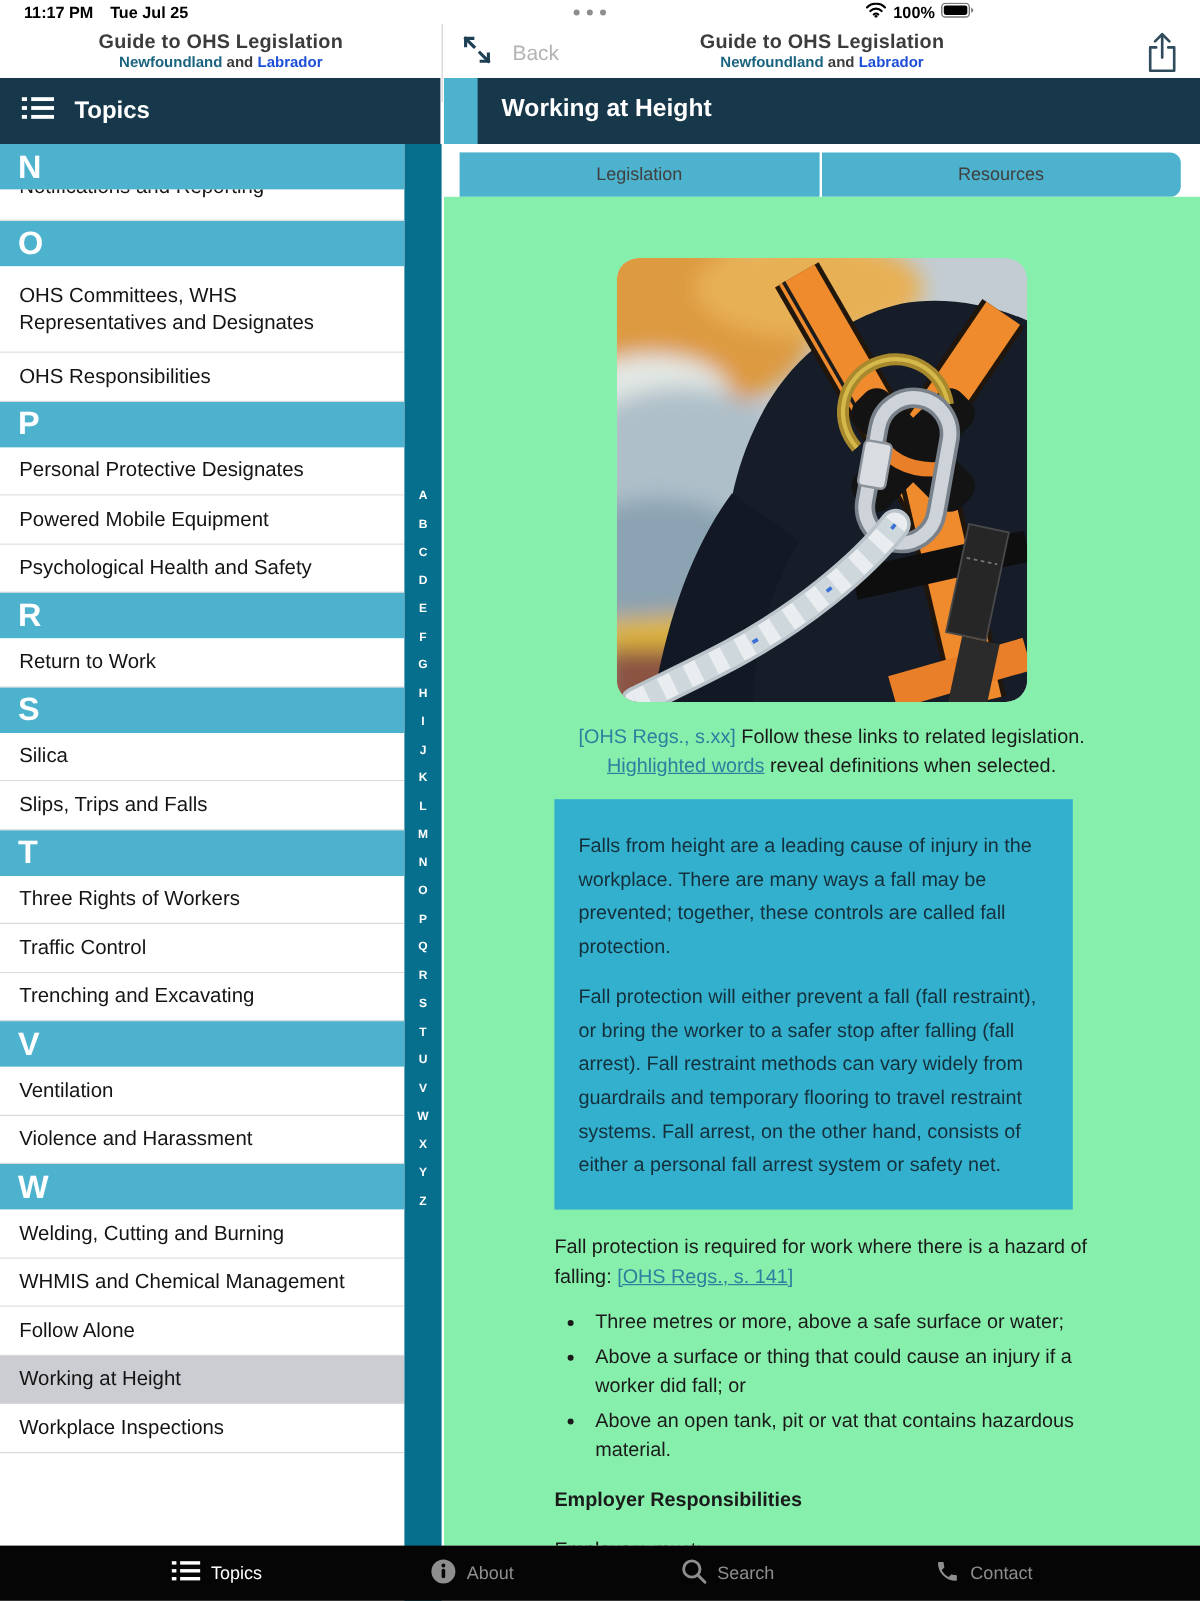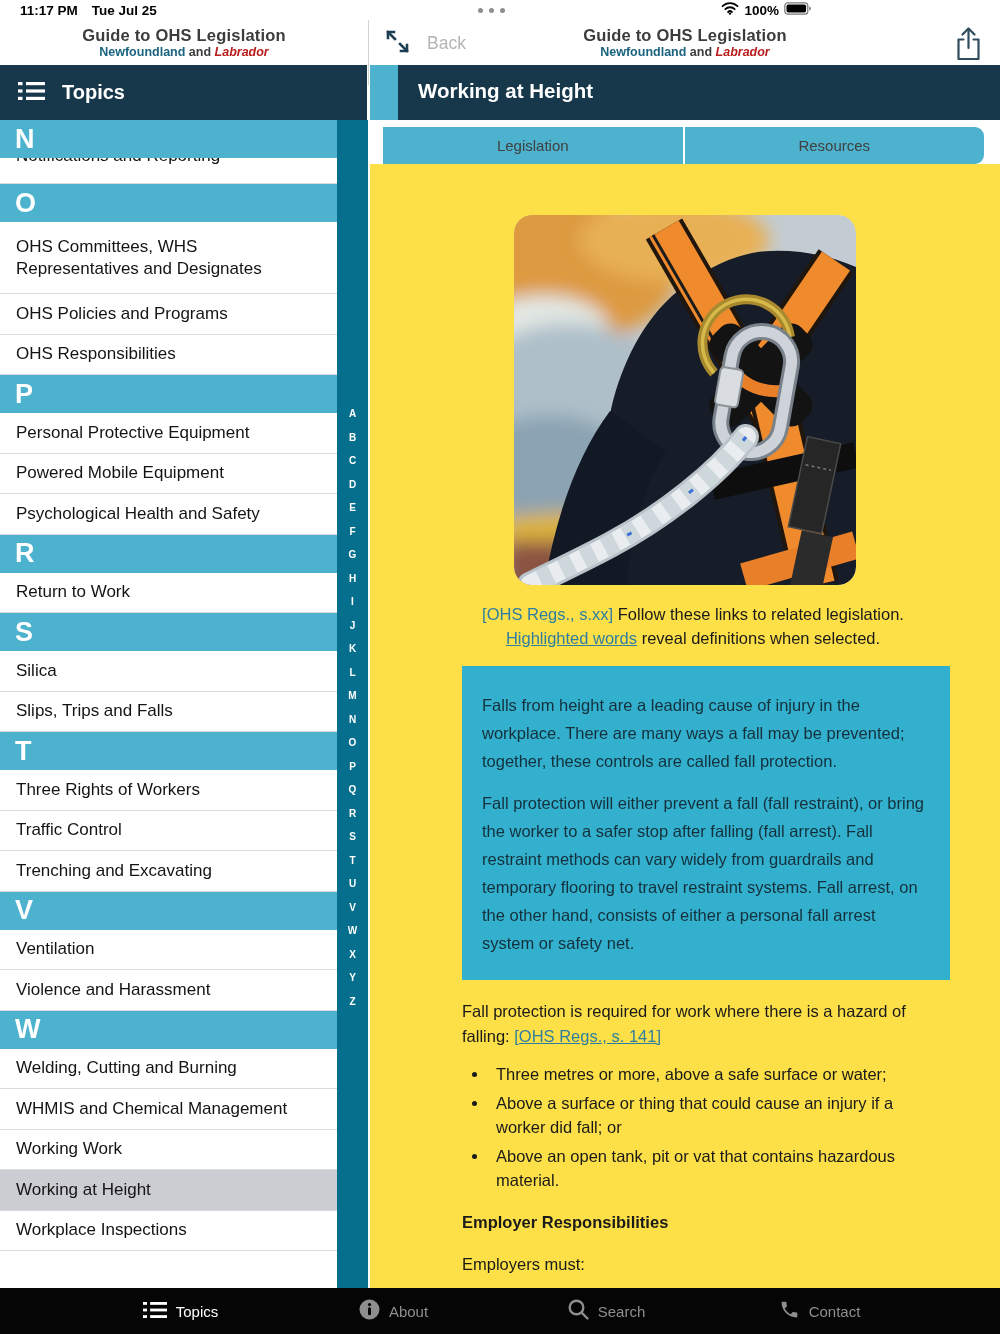--- a/index.html
+++ b/index.html
@@ -15,21 +15,21 @@
   #status-right { position:absolute; right:12px; top:2px; display:flex; align-items:center; gap:5px; }
 
   
   #top-band { position:absolute; left:0; top:20px; width:1000px; height:45px; background:#fff; }
   #pane-divider-top { position:absolute; left:368px; top:0; width:1px; height:65px; background:#d4d4d4; }
   .logo { text-align:center; line-height:1.15; }
   .logo .l1 { font-size:16.5px; font-weight:700; color:#3c3c3c; letter-spacing:.2px; }
   .logo .l2 { font-size:12.5px; font-weight:700; }
   .logo .place1 { color:#1b647f; }
   .logo .and { color:#3c3c3c; }
-  .logo .place2 { color:#b91c1c;font-style:italic; }
+  .logo .place2 { color:#1d4ed8; }
   #logo-left  { position:absolute; left:0;  top:6px; width:368px; }
   #logo-right { position:absolute; left:370px; top:6px; width:630px; }
   #back-group { position:absolute; left:384px; top:8px; display:flex; align-items:center; gap:16px; cursor:pointer; }
   #back-label { font-size:17.5px; color:#b4b4b4; }
   #share-btn { position:absolute; left:953px; top:6px; }
 
   
   #sidebar-header { position:absolute; left:0; top:65px; width:367px; height:55px; background:#17384b;
                     display:flex; align-items:center; gap:17px; padding-left:18px; }
   #sidebar-header .ttl { color:#fff; font-size:20px; font-weight:700; }
@@ -54,30 +54,30 @@
   #content-header .lead { position:absolute; left:0; top:0; width:28px; height:55px; background:#4db2ce; }
   #content-header .ttl { position:absolute; left:48px; top:14px; color:#fff; font-size:20.5px; font-weight:700; }
 
   #tabs { position:absolute; left:383px; top:127px; width:601px; height:37px; display:flex; gap:2px; }
   .tab { flex:1; display:flex; align-items:center; justify-content:center; font-size:15px;
          background:#4db2ce; color:#404040; cursor:pointer; }
   .tab.active { background:#1a3b4d; color:#fff; border-radius:9px; }
   .tab.first-inactive { border-radius:0; }
   .tab.last { border-radius:0 9px 9px 0; }
 
-  #content-body { position:absolute; left:370px; top:164px; width:630px; height:1124px; overflow:hidden; background:#fde047; }
+  #content-body { position:absolute; left:370px; top:164px; width:630px; height:1124px; overflow:hidden; background:#86efac; }
   #column { margin-left:92px; width:462px; font-size:16.5px; color:#1a1a1a; }
 
   #photo { margin:51px 0 0 52px; width:342px; height:370px; border-radius:18px; overflow:hidden; }
 
   #caption { margin-top:17px; text-align:center; line-height:24px; font-size:16.5px; color:#1a1a1a; }
   a.lnk { color:#2e7ea0; text-decoration:none; cursor:pointer; }
   a.lnk.u { text-decoration:underline; }
 
-  #callout { margin-top:16px; width:488px; background:#33b0cd; padding:25px 20px 23px 20px;
+  #callout { margin-top:16px; width:432px; background:#33b0cd; padding:25px 20px 23px 20px;
              color:#14303c; line-height:28px; }
   #callout p + p { margin-top:14px; }
 
   .para { margin-top:19px; line-height:25px; }
   ul.bullets { margin-top:13px; padding-left:27px; line-height:24px; }
   ul.bullets li { padding-left:7px; margin-bottom:5px; }
   #employer-heading { margin-top:21px; font-size:16.5px; font-weight:700; }
   #employers-must { margin-top:20px; }
 
   
@@ -180,28 +180,25 @@
 
 <div id="topics-list">
     <div class="sb-letter">N</div>
     <div class="sb-item clipped">
       <span>Notifications and Reporting</span>
     </div>
     <div class="sb-letter">O</div>
     <div class="sb-item two"><span>OHS Committees, WHS
 Representatives and Designates</span></div>
     <div class="sb-item">
-      <span>OHS Policies and Programs</span>
-    </div>
-    <div class="sb-item">
       <span>OHS Responsibilities</span>
     </div>
     <div class="sb-letter">P</div>
     <div class="sb-item">
-      <span>Personal Protective Equipment</span>
+      <span>Personal Protective Designates</span>
     </div>
     <div class="sb-item">
       <span>Powered Mobile Equipment</span>
     </div>
     <div class="sb-item">
       <span>Psychological Health and Safety</span>
     </div>
     <div class="sb-letter">R</div>
     <div class="sb-item">
       <span>Return to Work</span>
@@ -231,21 +228,21 @@
       <span>Violence and Harassment</span>
     </div>
     <div class="sb-letter">W</div>
     <div class="sb-item">
       <span>Welding, Cutting and Burning</span>
     </div>
     <div class="sb-item">
       <span>WHMIS and Chemical Management</span>
     </div>
     <div class="sb-item">
-      <span>Working Work</span>
+      <span>Follow Alone</span>
     </div>
     <div class="sb-item selected">
       <span>Working at Height</span>
     </div>
     <div class="sb-item">
       <span>Workplace Inspections</span>
     </div>
   </div>
 
 <div id="alpha-strip">

